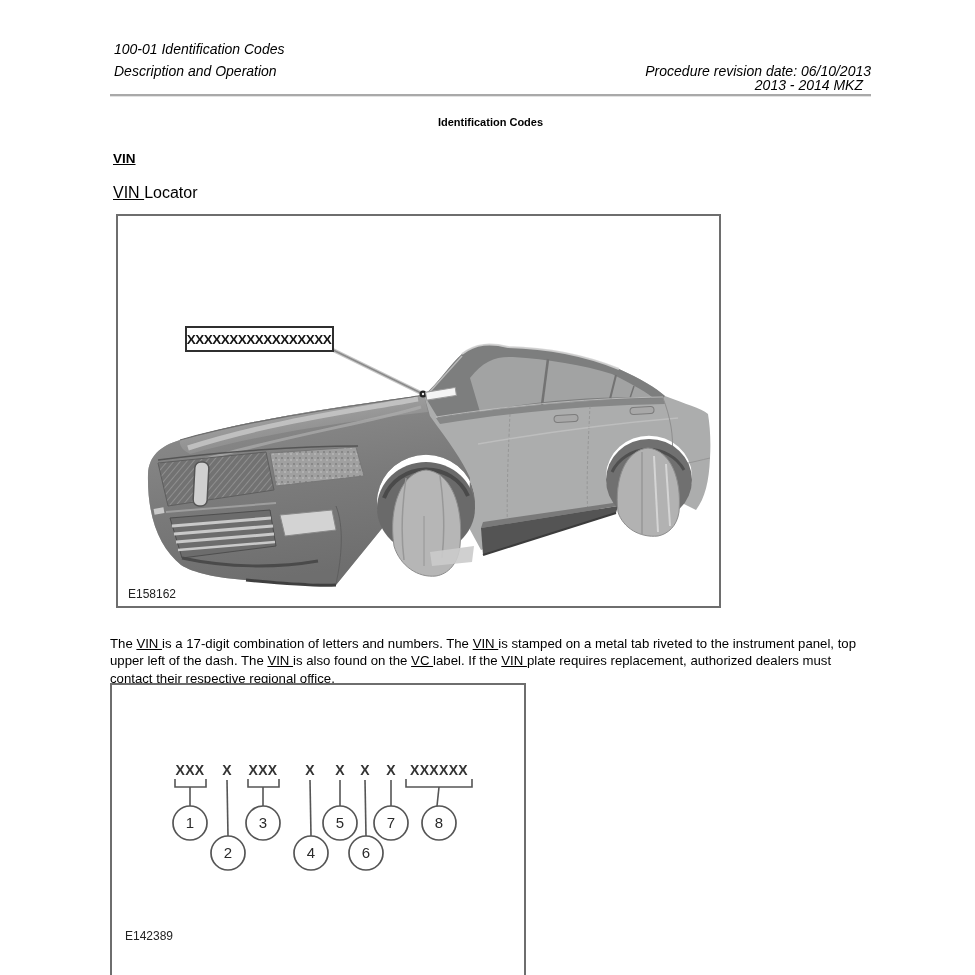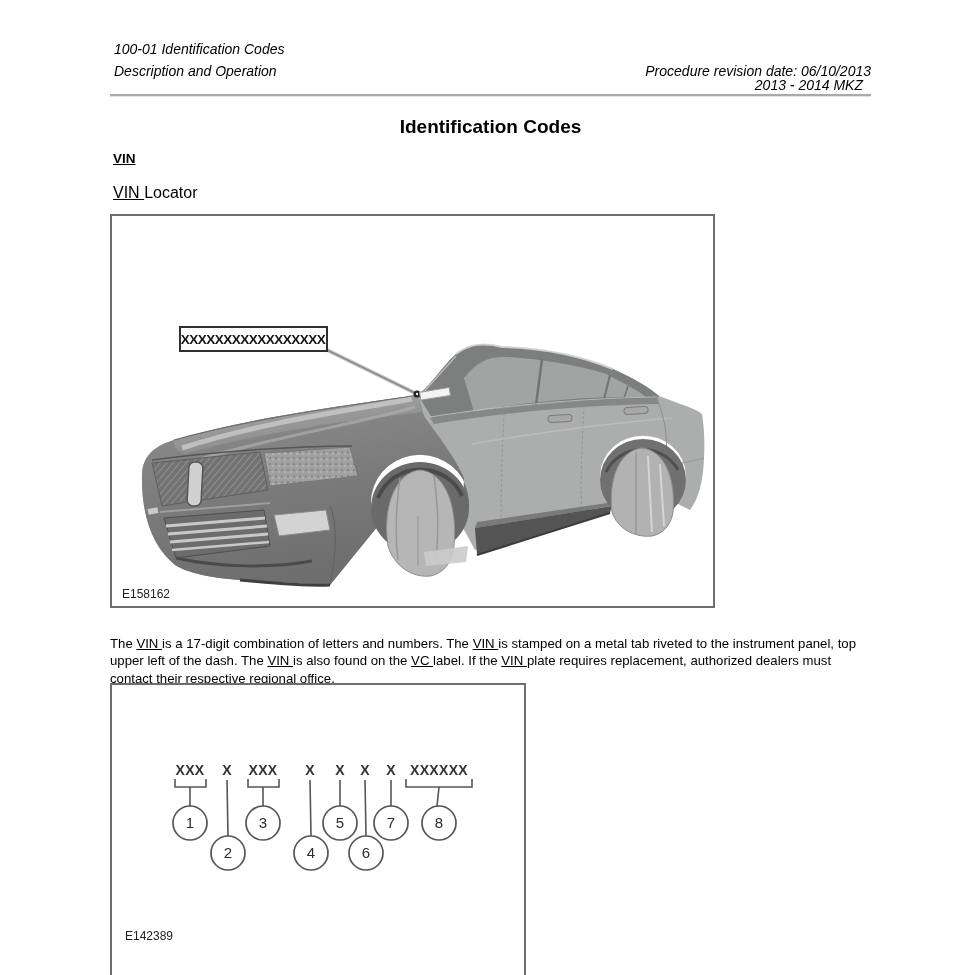--- a/index.html
+++ b/index.html
@@ -4,26 +4,26 @@
 <style>
   html,body{margin:0;padding:0;background:#fff;}
   .page{position:relative;width:975px;height:975px;background:#fff;overflow:hidden;
         font-family:"Liberation Sans","DejaVu Sans",sans-serif;color:#000;}
   .hdr{position:absolute;font-style:italic;font-size:14px;line-height:15px;white-space:nowrap;}
   .hdr-l1{left:114px;top:42px;}
   .hdr-l2{left:114px;top:64px;}
   .hdr-r1{right:112px;top:42px;text-align:right;margin-top:36px;}
   .hdr-r2{right:104px;top:64px;text-align:right;}
   .rule{position:absolute;left:110px;top:94px;width:761px;height:2px;background:#a9a9a9;border-bottom:1px solid #e2e2e2;}
-  .title{position:absolute;left:110px;top:116px;width:761px;text-align:center;font-weight:bold;font-size:19px;}
+  .title{position:absolute;left:110px;top:116px;width:761px;text-align:center;font-weight:bold;font-size:11px;}
   .h-vin{position:absolute;left:113px;top:151px;font-weight:bold;font-size:13.5px;}
   .h-vinloc{position:absolute;left:113px;top:184px;font-weight:normal;font-size:16px;}
   .u{text-decoration:underline;}
   .figbox{position:absolute;background:#fff;border:2px solid #6e6e6e;box-sizing:border-box;}
-  #fig1{left:110px;top:214px;width:605px;height:394px;}
+  #fig1{left:116px;top:214px;width:605px;height:394px;}
   #fig2{left:110px;top:683px;width:416px;height:317px;}
   .para{position:absolute;left:110px;top:622px;width:764px;font-size:13.2px;line-height:17.2px;}
   svg{display:block;}
   .cap{font-size:12px;fill:#222;}
   .dseg{stroke:#555;stroke-width:1.6;fill:none;}
   .dcirc{stroke:#555;stroke-width:1.7;fill:#fff;}
   .dnum{font-size:15px;fill:#2b2b2b;text-anchor:middle;}
   .dx{font-size:14px;font-weight:bold;fill:#333;text-anchor:middle;letter-spacing:.3px;}
 </style>
 </head>

